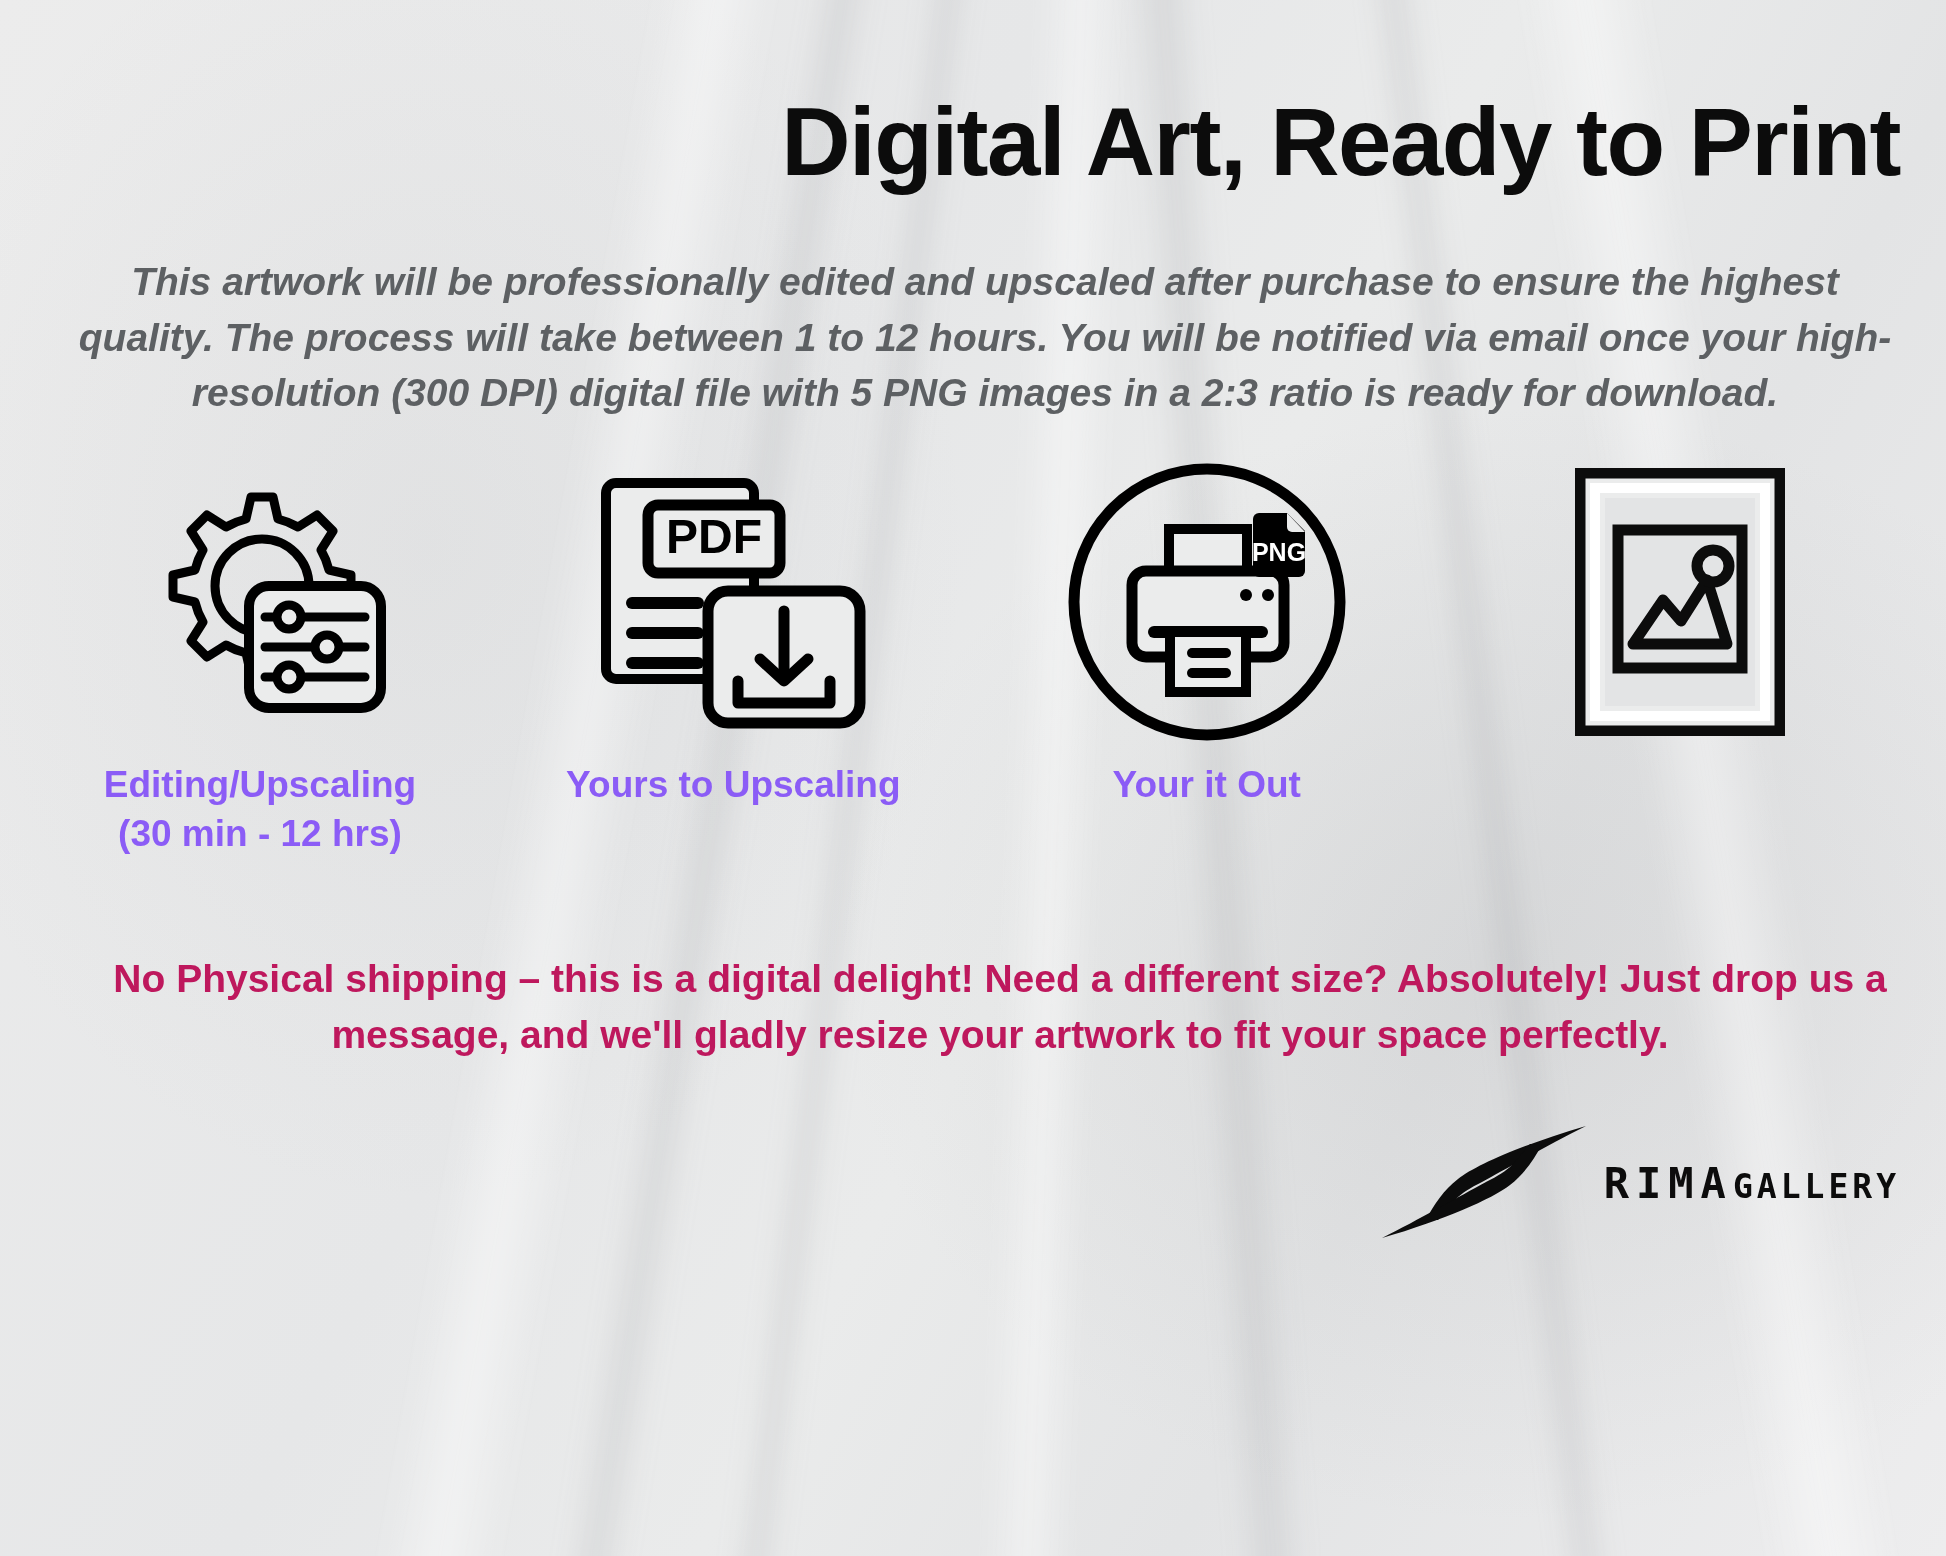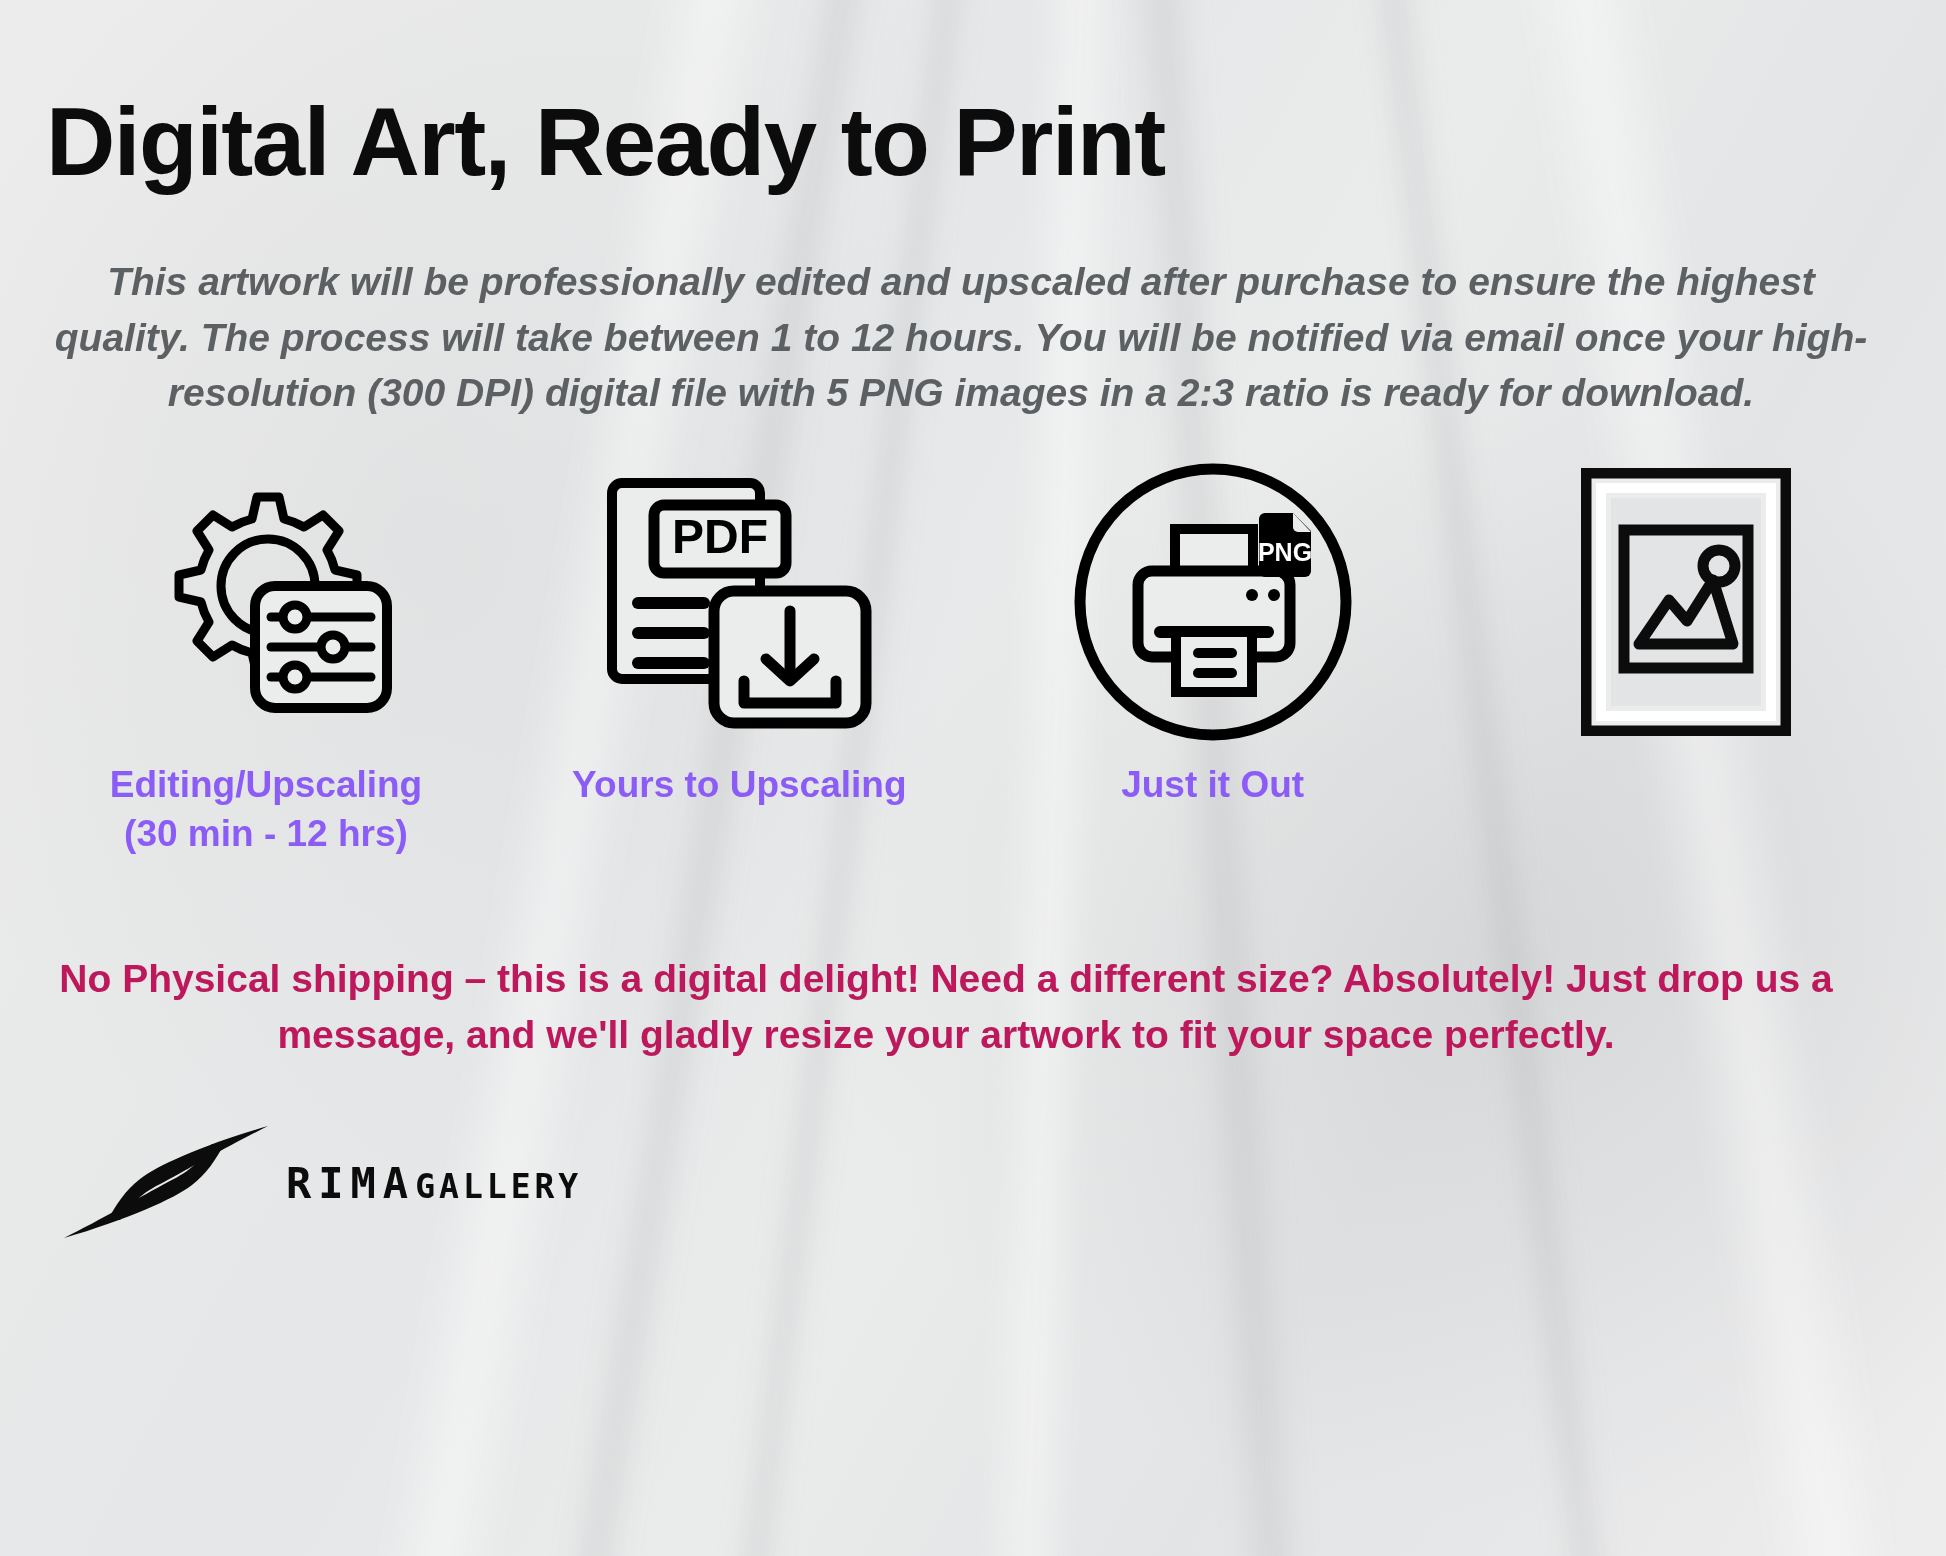--- a/index.html
+++ b/index.html
@@ -45,21 +45,21 @@
 
   
   .page {
     position: relative;
     z-index: 2;
     width: 1946px;
     height: 1244px;
     padding: 0 46px;
     display: flex;
     flex-direction: column;
-    align-items: flex-start;
+    align-items: flex-end;
   }
 
   .title {
     margin-top: 92px;
     font-size: 96px;
     line-height: 1.04;
     font-weight: 700;
     letter-spacing: -1.5px;
     color: #0c0c0c;
     text-align: center;
@@ -230,21 +230,21 @@
           <rect x="104" y="171" width="76" height="60" fill="#ebecec" stroke="#000" stroke-width="10"></rect>
           <g stroke="#000" stroke-width="10" stroke-linecap="round">
             <line x1="126" y1="192" x2="160" y2="192"></line>
             <line x1="126" y1="212" x2="160" y2="212"></line>
           </g>
           <path d="M193 52 h28 l18 18 v40 a6 6 0 0 1 -6 6 h-40 a6 6 0 0 1 -6 -6 v-52 a6 6 0 0 1 6 -6 z" fill="#000"></path>
           <path d="M221 52 v14 a5 5 0 0 0 5 5 h13 z" fill="#ebecec"></path>
           <text x="213" y="100" font-family="'Liberation Sans', sans-serif" font-size="25" font-weight="700" text-anchor="middle" fill="#ffffff">PNG</text>
         </svg>
       </div>
-      <div class="feature-label">Just it Out</div>
+      <div class="feature-label">Your it Out</div>
     </div>
 
     <div class="feature">
       <div class="icon-box">
         <svg width="210" height="268" viewBox="0 0 210 268">
           <rect x="5" y="5" width="200" height="258" fill="#ebecec" stroke="#0c0c0c" stroke-width="11"></rect>
           <rect x="20" y="20" width="170" height="228" fill="none" stroke="#ffffff" stroke-width="10"></rect>
           <rect x="30" y="30" width="150" height="208" fill="#e3e4e5" stroke="none"></rect>
           <rect x="43" y="62" width="124" height="138" fill="none" stroke="#0c0c0c" stroke-width="11"></rect>
           <g fill="none" stroke="#0c0c0c" stroke-width="11" stroke-linejoin="round" stroke-linecap="round">

